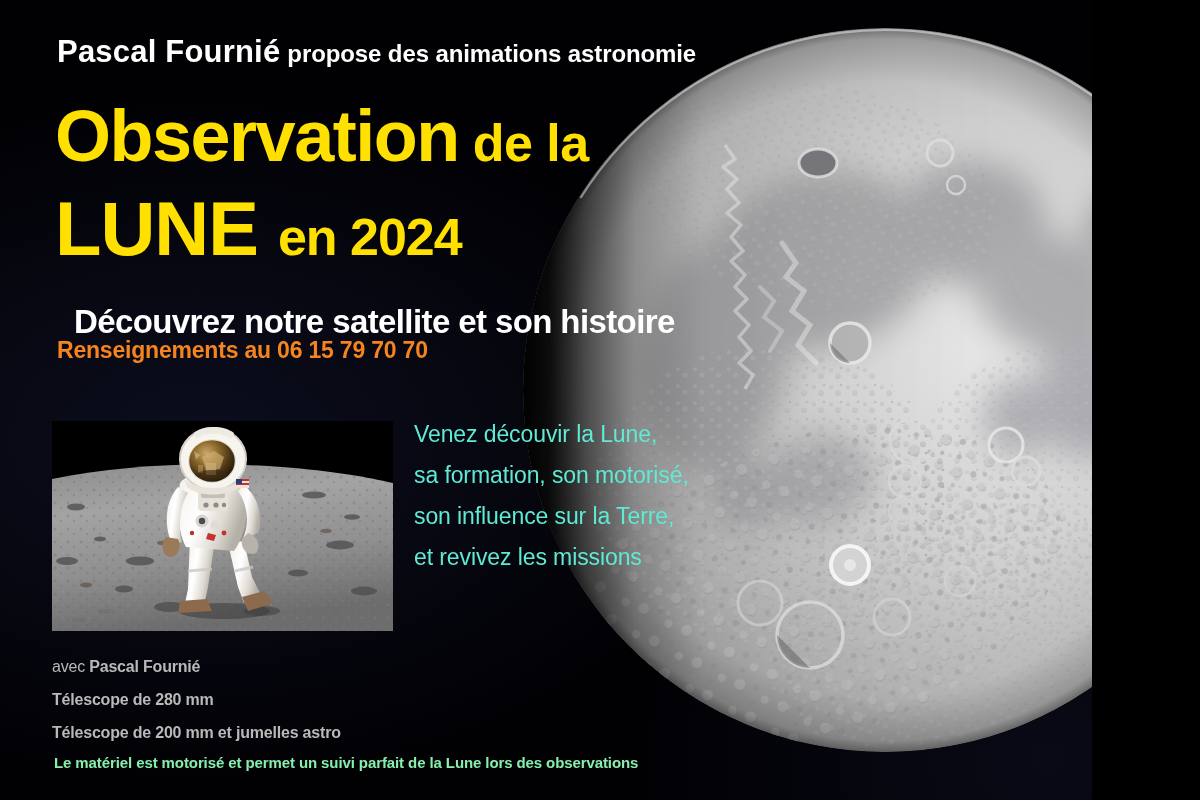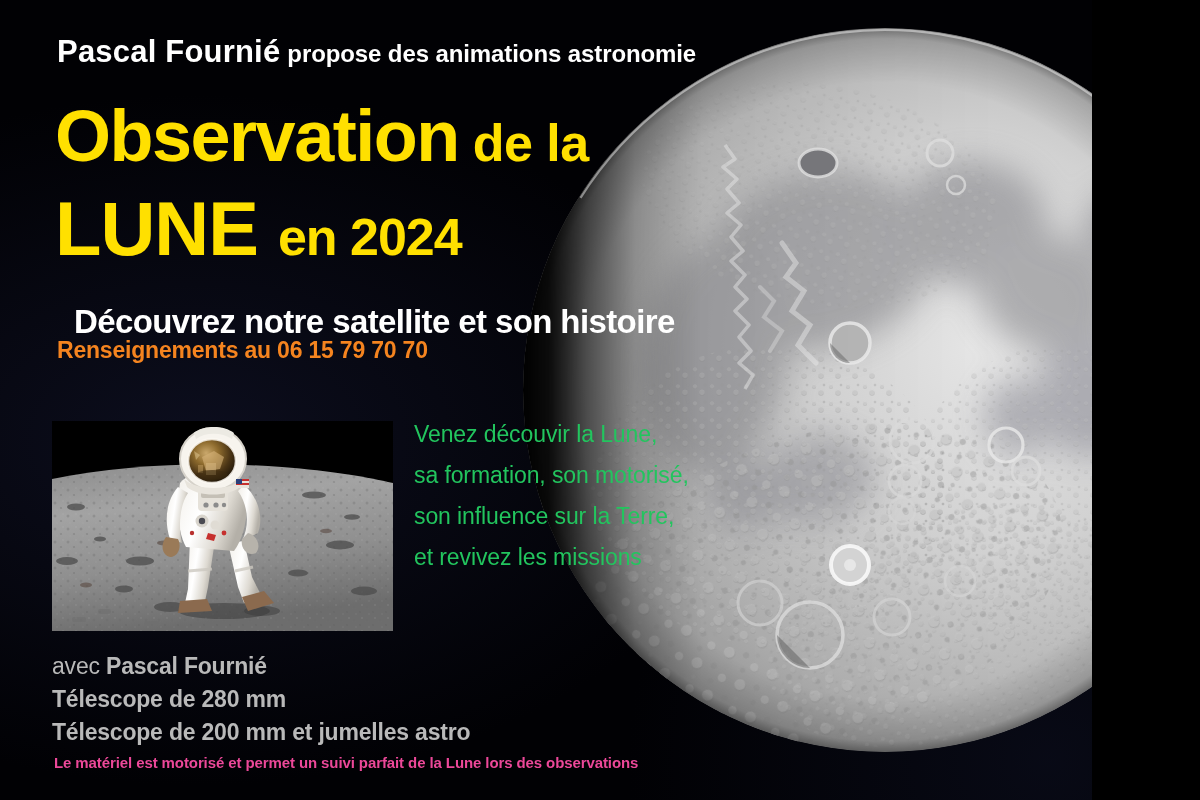--- a/index.html
+++ b/index.html
@@ -87,39 +87,39 @@
 
   .phone-line {
     position:absolute; left:57px; top:337px;
     color:#F5841F;
     font-size:23px; font-weight:bold;
     white-space:nowrap; letter-spacing:-0.2px;
   }
 
   .body-copy {
     position:absolute; left:414px; top:414px;
-    color:#22c55e;
+    color:#5eead4;
     font-size:23px;
     line-height:41px;
     letter-spacing:-0.1px;
     white-space:nowrap;
   }
 
   .credits {
     position:absolute; left:52px; top:650px;
     color:#B9B9B9;
     line-height:33px;
     white-space:nowrap;
   }
-  .credits .ln { font-size:23px; font-weight:bold; letter-spacing:-0.2px; }
+  .credits .ln { font-size:16px; font-weight:bold; letter-spacing:-0.2px; }
   .credits .ln .lead { font-weight:normal; }
 
   .fineprint {
     position:absolute; left:54px; top:754px;
-    color:#ec4899;
+    color:#86efac;
     font-size:15px; font-weight:bold;
     white-space:nowrap; letter-spacing:-0.1px;
   }
 </style>
 </head>
 <body>
 
 <div id="poster">
 
   <div class="sky-tint"></div>

